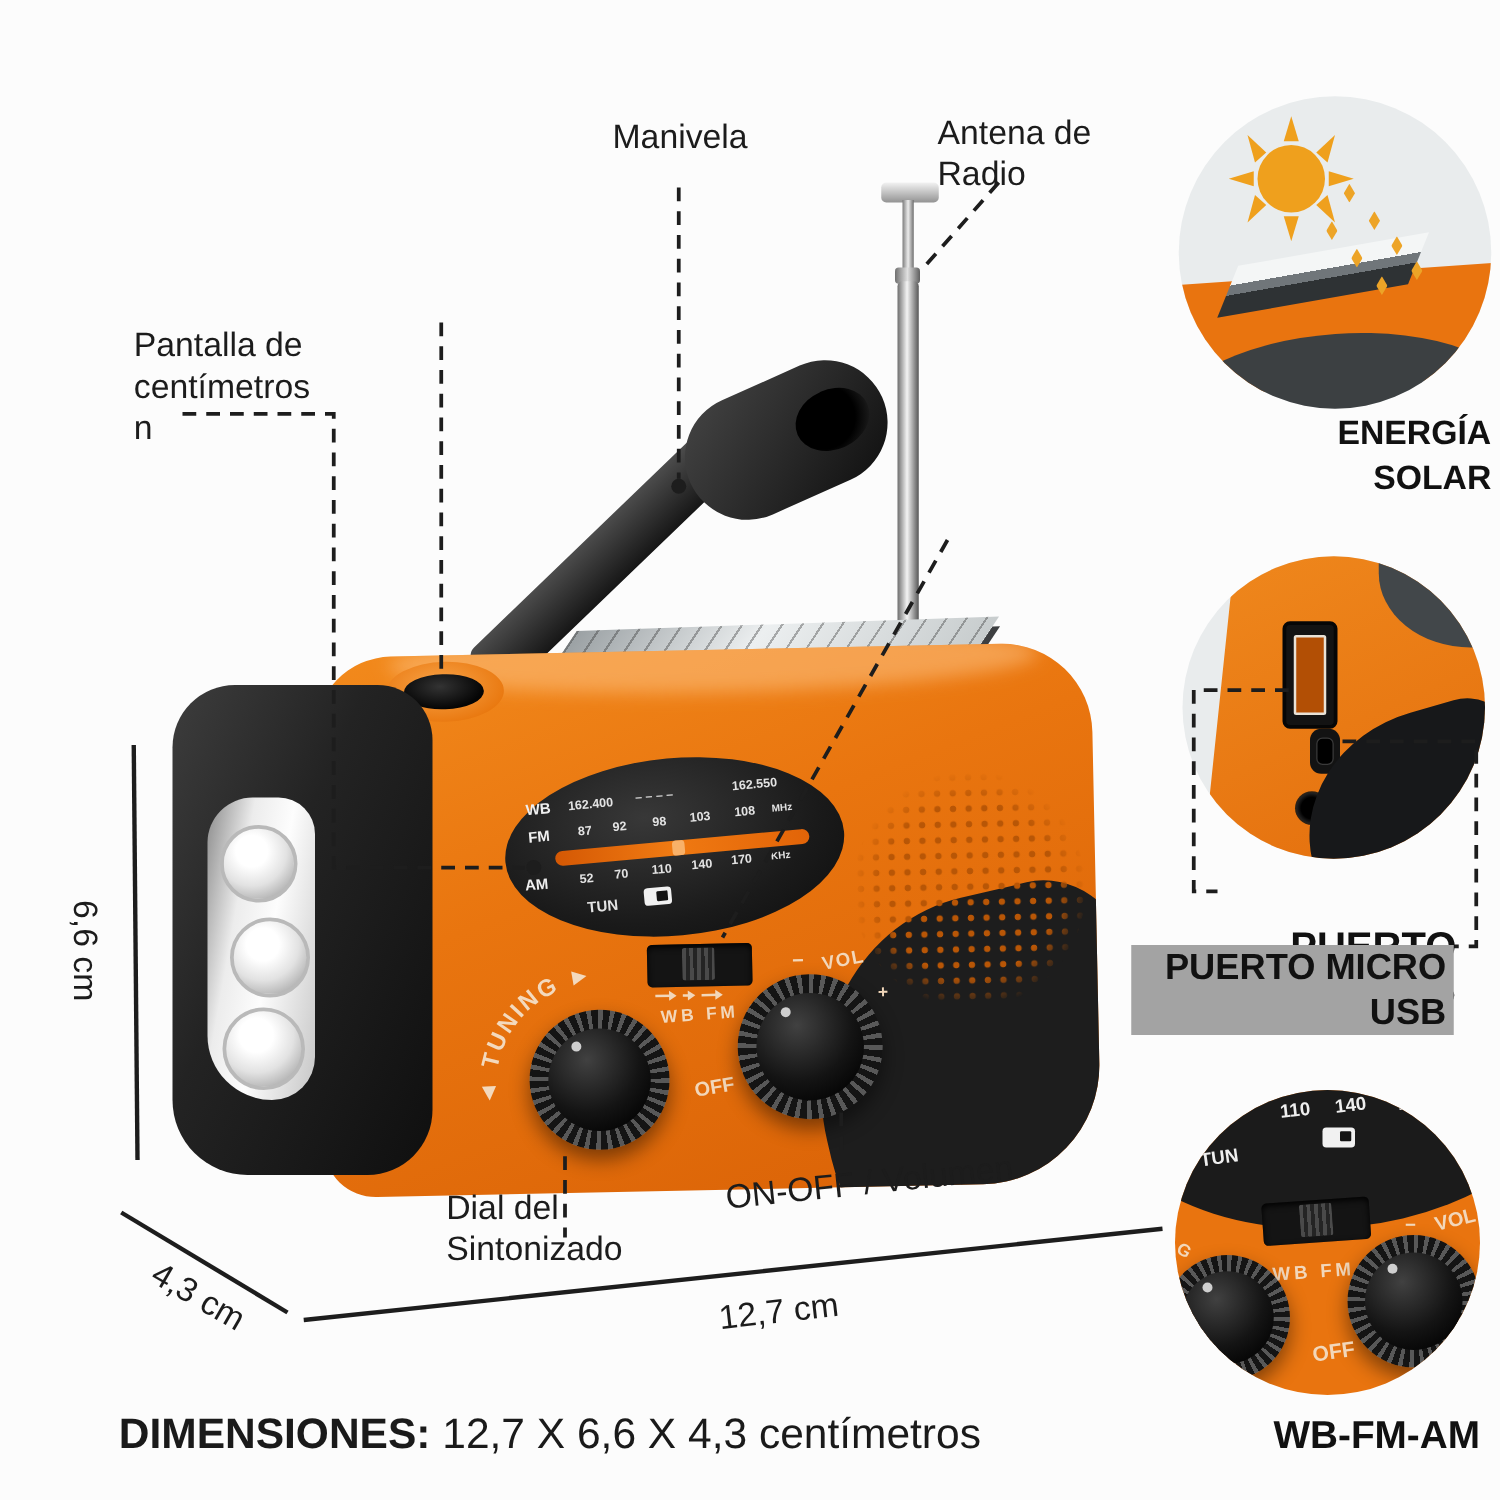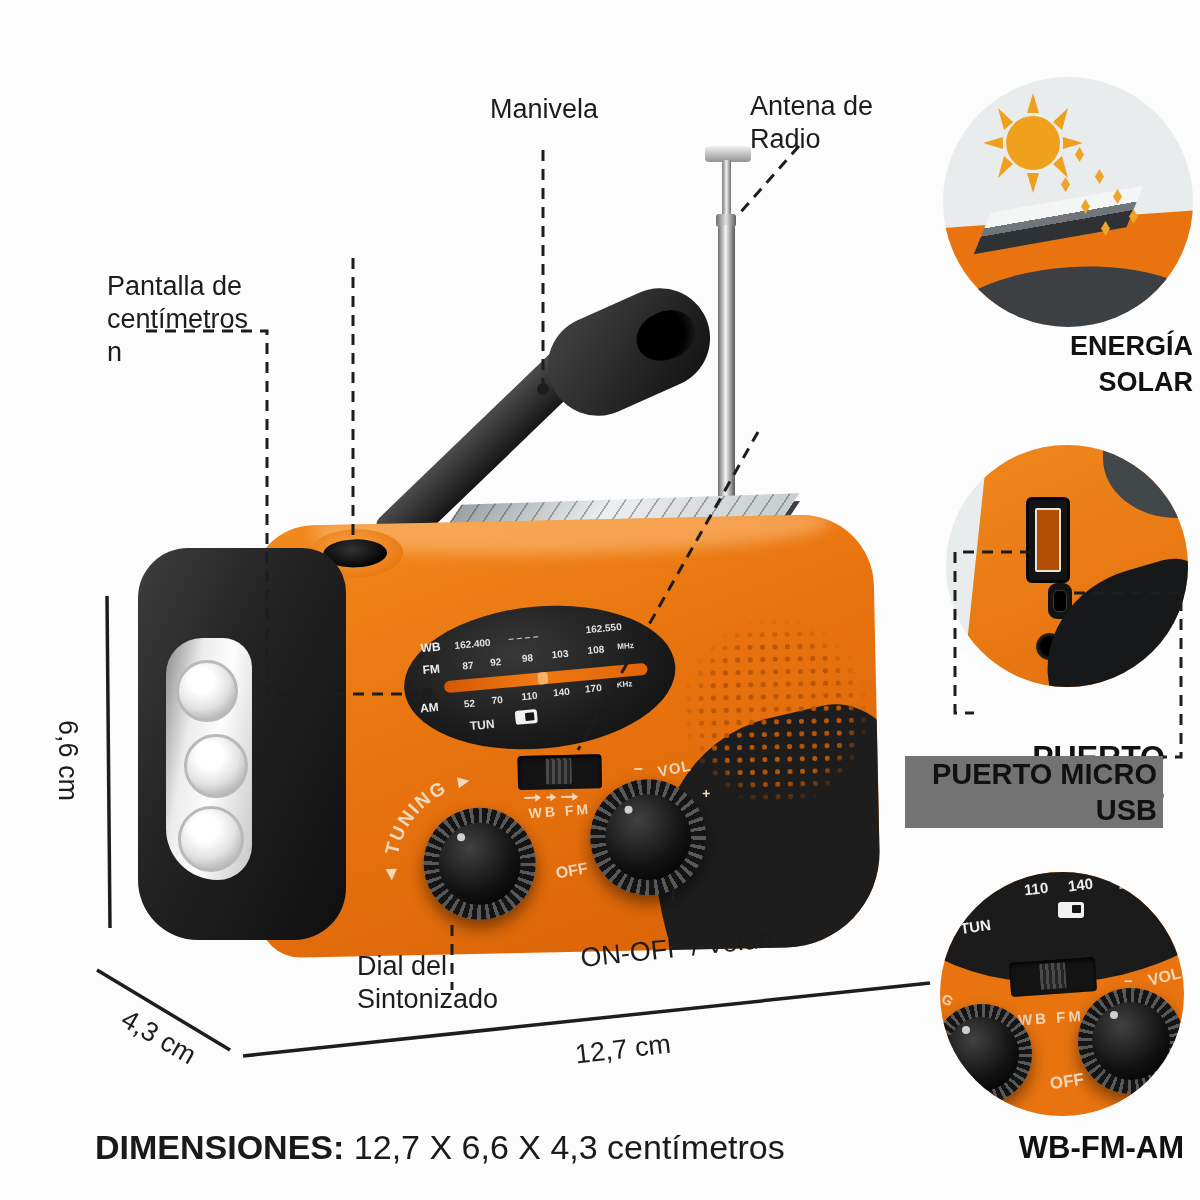--- a/index.html
+++ b/index.html
@@ -74,21 +74,21 @@
   .led-btn::after{content:'';position:absolute;left:15%;top:20%;width:68%;height:60%;border-radius:50%;
         background:radial-gradient(ellipse at 45% 35%,#333,#050505 70%);}
   
   .circ{border-radius:50%;overflow:hidden;background:#e9eced;}
   .sun-rays div{position:absolute;width:9px;height:15px;background:#eda427;
         clip-path:polygon(50% 0,100% 50%,50% 100%,0 50%);}
   .usb-a{background:#131313;border-radius:6px;border:3px solid #060606;}
   .usb-a::after{content:'';position:absolute;inset:8px 6px;background:#b24f05;border:2px solid #e9e2d6;border-radius:2px;}
   .musb{background:#131313;border-radius:9px;}
   .musb::after{content:'';position:absolute;inset:7px 5px;background:#000;border-radius:5px;border:1px solid #3a3a3a;}
-  .occlude{background:#737373;padding:0 6px;}
+  .occlude{background:#a3a3a3;padding:0 6px;}
 </style>
 </head>
 <body>
 
 <div class="stage">
 
   <div class="abs crank-arm"></div>
   <div class="abs crank-handle"></div>
   <div class="abs ant-cap"></div>
   <div class="abs ant-neck"></div>
@@ -179,21 +179,21 @@
     </g>
   </svg>
 
   <div class="abs plabel" style="left:490px;top:93px;z-index:6;">Manivela</div>
   <div class="abs plabel" style="left:750px;top:90px;z-index:6;">
     <div>Antena de</div>
     <div>Radio</div>
   </div>
   <div class="abs plabel" style="left:258px;top:210px;z-index:6;">
   </div>
-  <div class="abs plabel" style="left:107px;top:270px;z-index:6;">
+  <div class="abs plabel" style="left:107px;top:260px;z-index:6;">
     <div>Pantalla de</div>
     <div>centímetros</div>
     <div>n</div>
   </div>
   <div class="abs plabel" style="left:357px;top:950px;z-index:6;">
     <div>Dial del</div>
     <div>Sintonizado</div>
   </div>
   <div class="abs plabel" style="left:580px;top:930px;z-index:6;transform:rotate(-6deg);">ON-OFF / Volumen</div>
 

